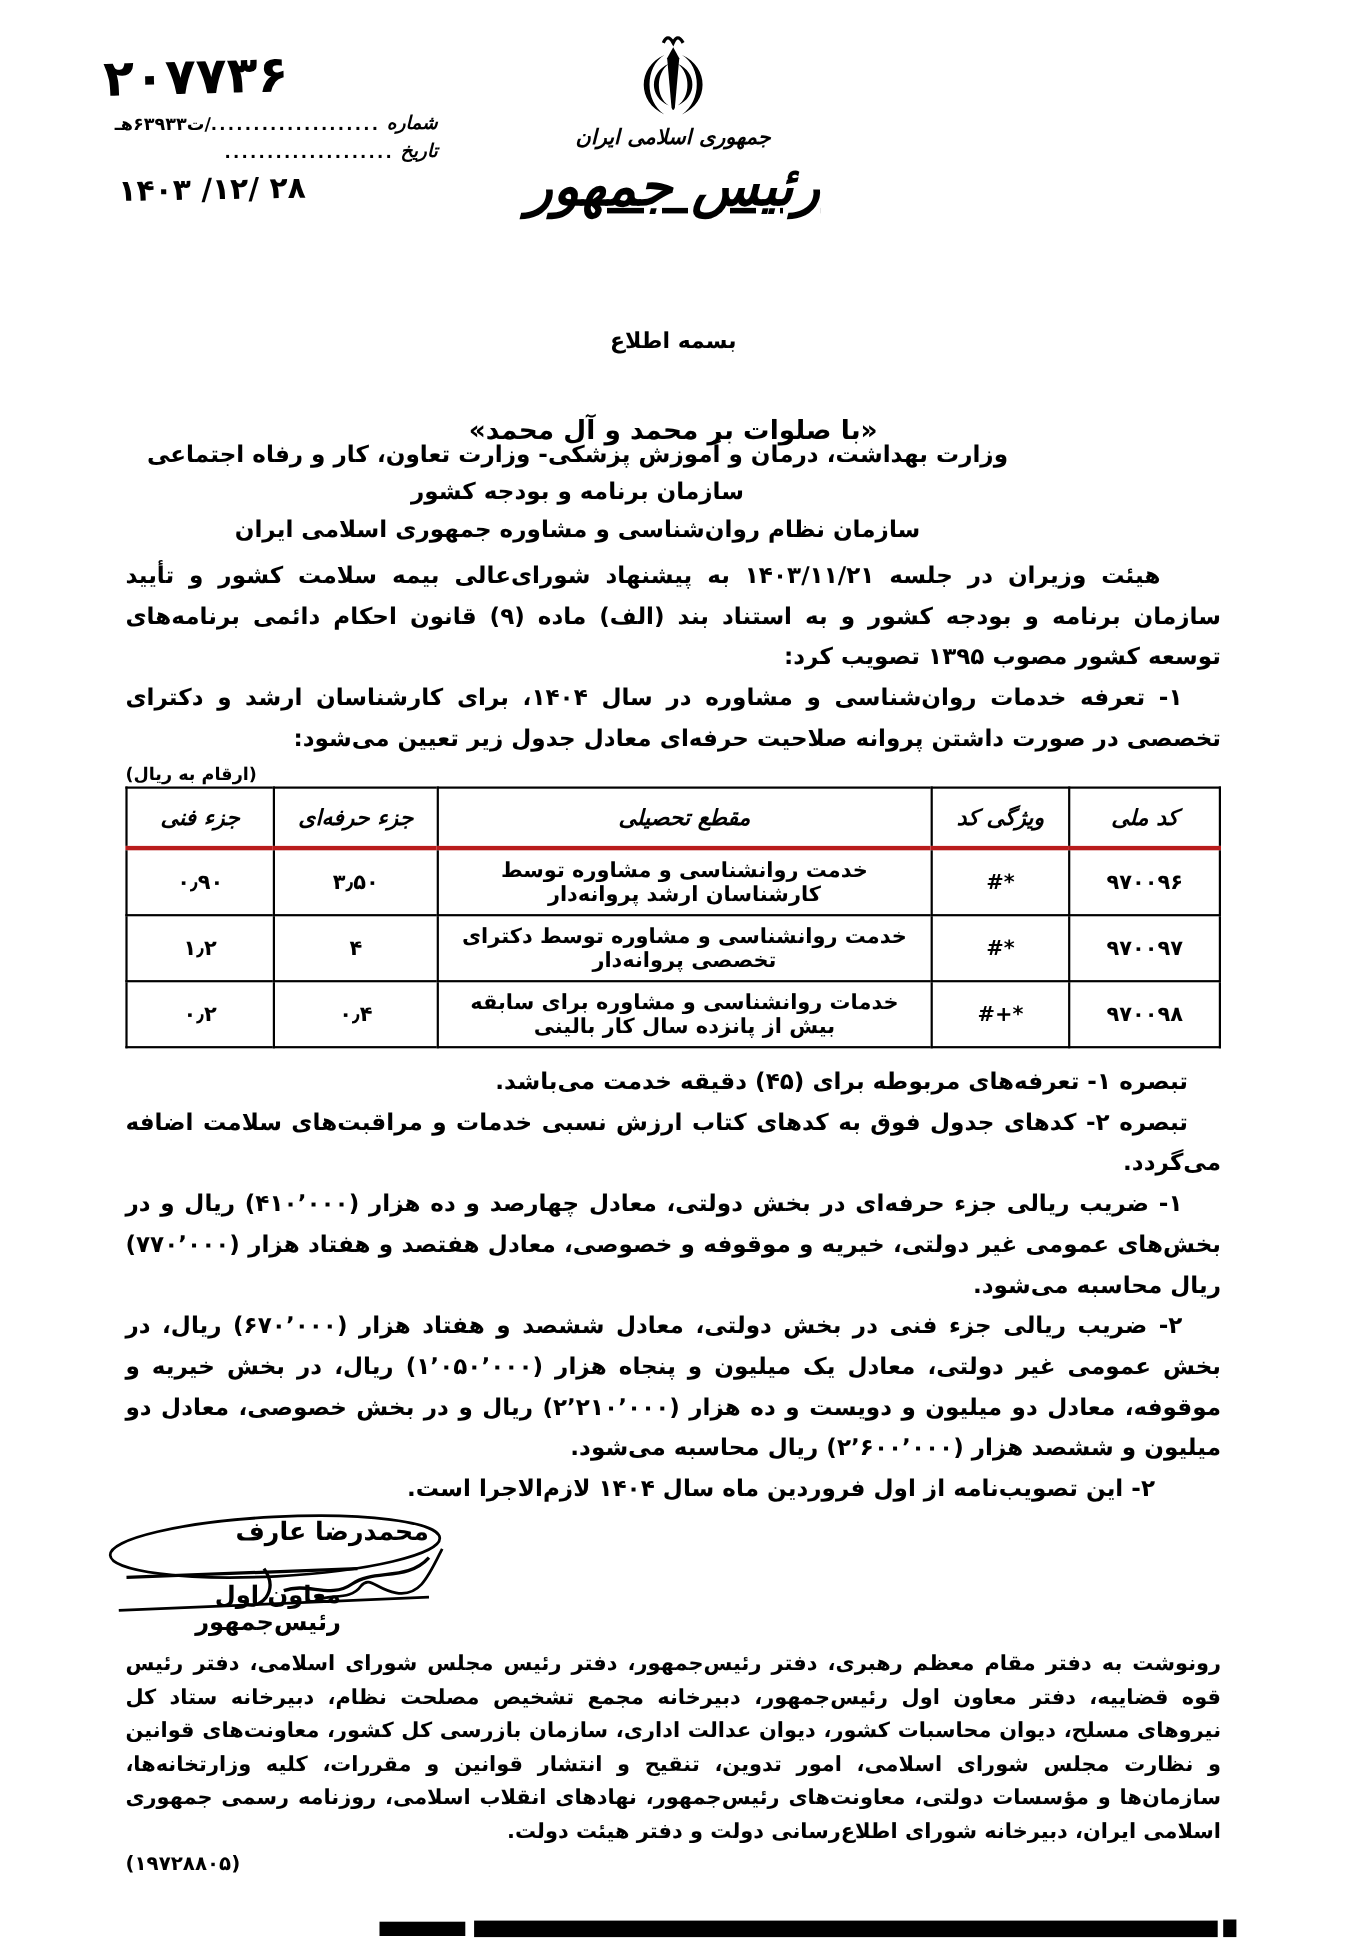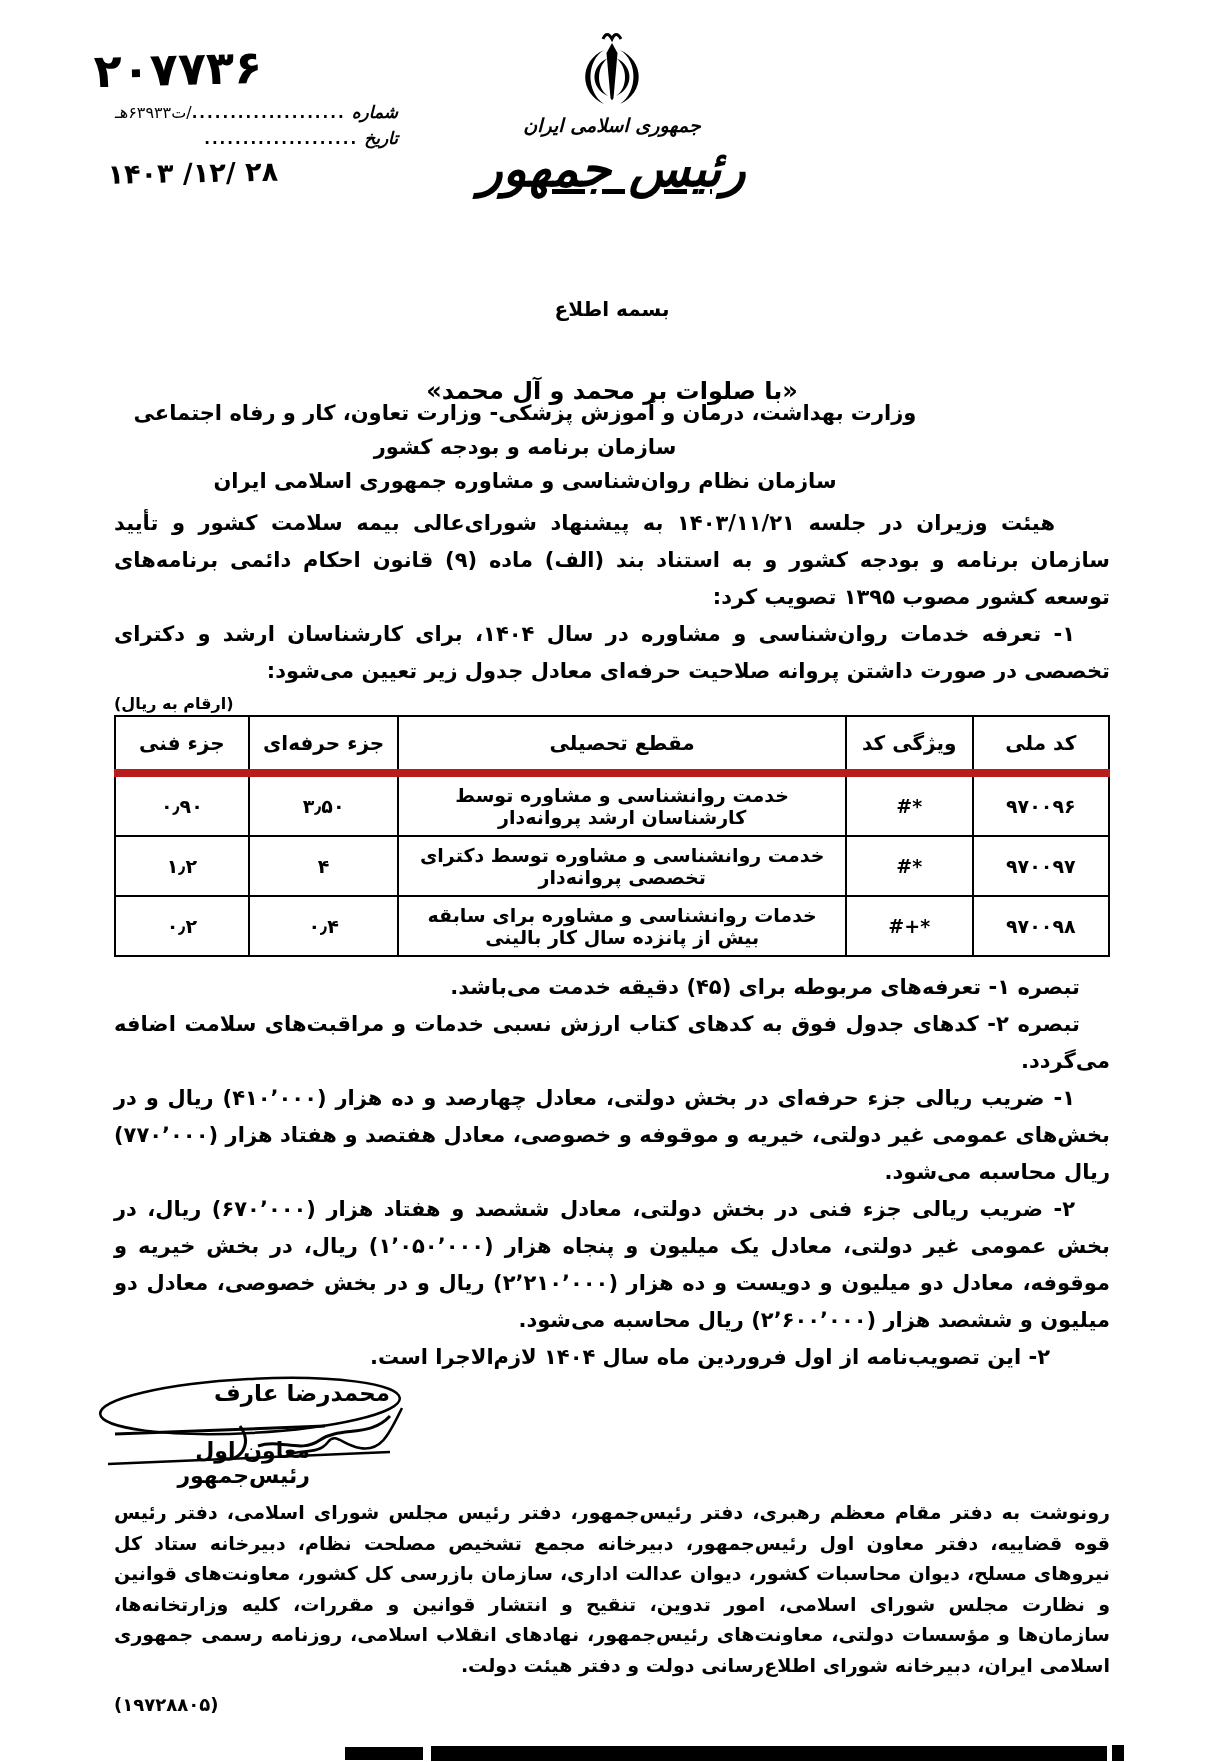--- a/index.html
+++ b/index.html
@@ -15,21 +15,21 @@
   .stamp{position:absolute;top:42px;left:18px;width:380px;direction:rtl;}
   .stamp-number{
     font-size:46px;font-weight:bold;text-align:center;
     letter-spacing:10px;transform:rotate(-1.5deg);
     margin-right:60px;
   }
   .stamp-row{display:flex;align-items:flex-end;justify-content:flex-start;
     font-size:15px;font-weight:bold;margin-top:6px;white-space:nowrap;}
   .stamp-label{font-style:italic;font-size:17px;margin-left:6px;}
   .stamp-dots{letter-spacing:2px;font-weight:bold;}
-  .stamp-suffix{font-weight:normal;font-size:16px;}
+  .stamp-suffix{font-weight:bold;font-size:16px;}
   .stamp-date{
     font-size:27px;font-weight:bold;letter-spacing:4px;
     margin:10px 120px 0 0;transform:rotate(-1deg);
     direction:rtl;white-space:nowrap;
   }
   
   .header{position:absolute;top:28px;left:50%;transform:translateX(-50%);
     width:420px;text-align:center;}
   .emblem{display:block;margin:0 auto;}
   .republic-title{font-size:19px;font-weight:bold;font-style:italic;margin-top:2px;}
@@ -50,21 +50,21 @@
   }
   .para.intro{text-indent:55px;}
   .para.clause1{text-indent:35px;}
   .unit-label{font-size:16px;font-weight:bold;text-align:left;margin:4px 0 2px 0;}
   
   table.tariff{border-collapse:collapse;width:996px;border:2.5px solid #000;}
   table.tariff th,table.tariff td{
     border:2px solid #000;font-weight:bold;text-align:center;vertical-align:middle;
     padding:4px 6px;
   }
-  table.tariff thead th{height:44px;font-size:20px;border-bottom:8px solid #b91c1c;}
+  table.tariff thead th{height:44px;font-size:20px;border-bottom:4px solid #b91c1c;font-style:italic;}
   table.tariff tbody td{height:50px;font-size:19px;}
   .col-code{width:128px;}
   .col-attr{width:118px;}
   .col-edu{width:468px;}
   .col-prof{width:142px;}
   .col-tech{width:128px;}
   
   .note{font-size:21px;font-weight:bold;line-height:37px;text-align:justify;
     text-indent:30px;margin:0;}
   .notes-wrap{margin-top:12px;}
@@ -72,21 +72,21 @@
     text-indent:35px;margin:0;}
   .clause.final{text-indent:60px;}
   
   .sig-wrap{position:absolute;top:1368px;left:90px;width:330px;height:140px;}
   .sig-svg{position:absolute;top:0;left:0;}
   .sig-name{position:absolute;top:12px;right:30px;font-size:23px;font-weight:bold;}
   .sig-title{position:absolute;top:70px;right:110px;font-size:22px;font-weight:bold;}
   
   .footer{position:absolute;top:1497px;right:114px;width:996px;}
   .distribution{font-size:19px;font-weight:bold;line-height:30.5px;text-align:justify;margin:0;}
-  .ref-number{font-size:18px;font-weight:bold;text-align:left;margin-top:14px;}
+  .ref-number{font-size:18px;font-weight:bold;text-align:left;margin-top:4px;}
   
   .scan-bar{position:absolute;background:#000;}
 </style>
 </head>
 <body>
 
 <div class="page">
 
   <div class="stamp">
     <div class="stamp-number">۲۰۷۷۳۶</div>

